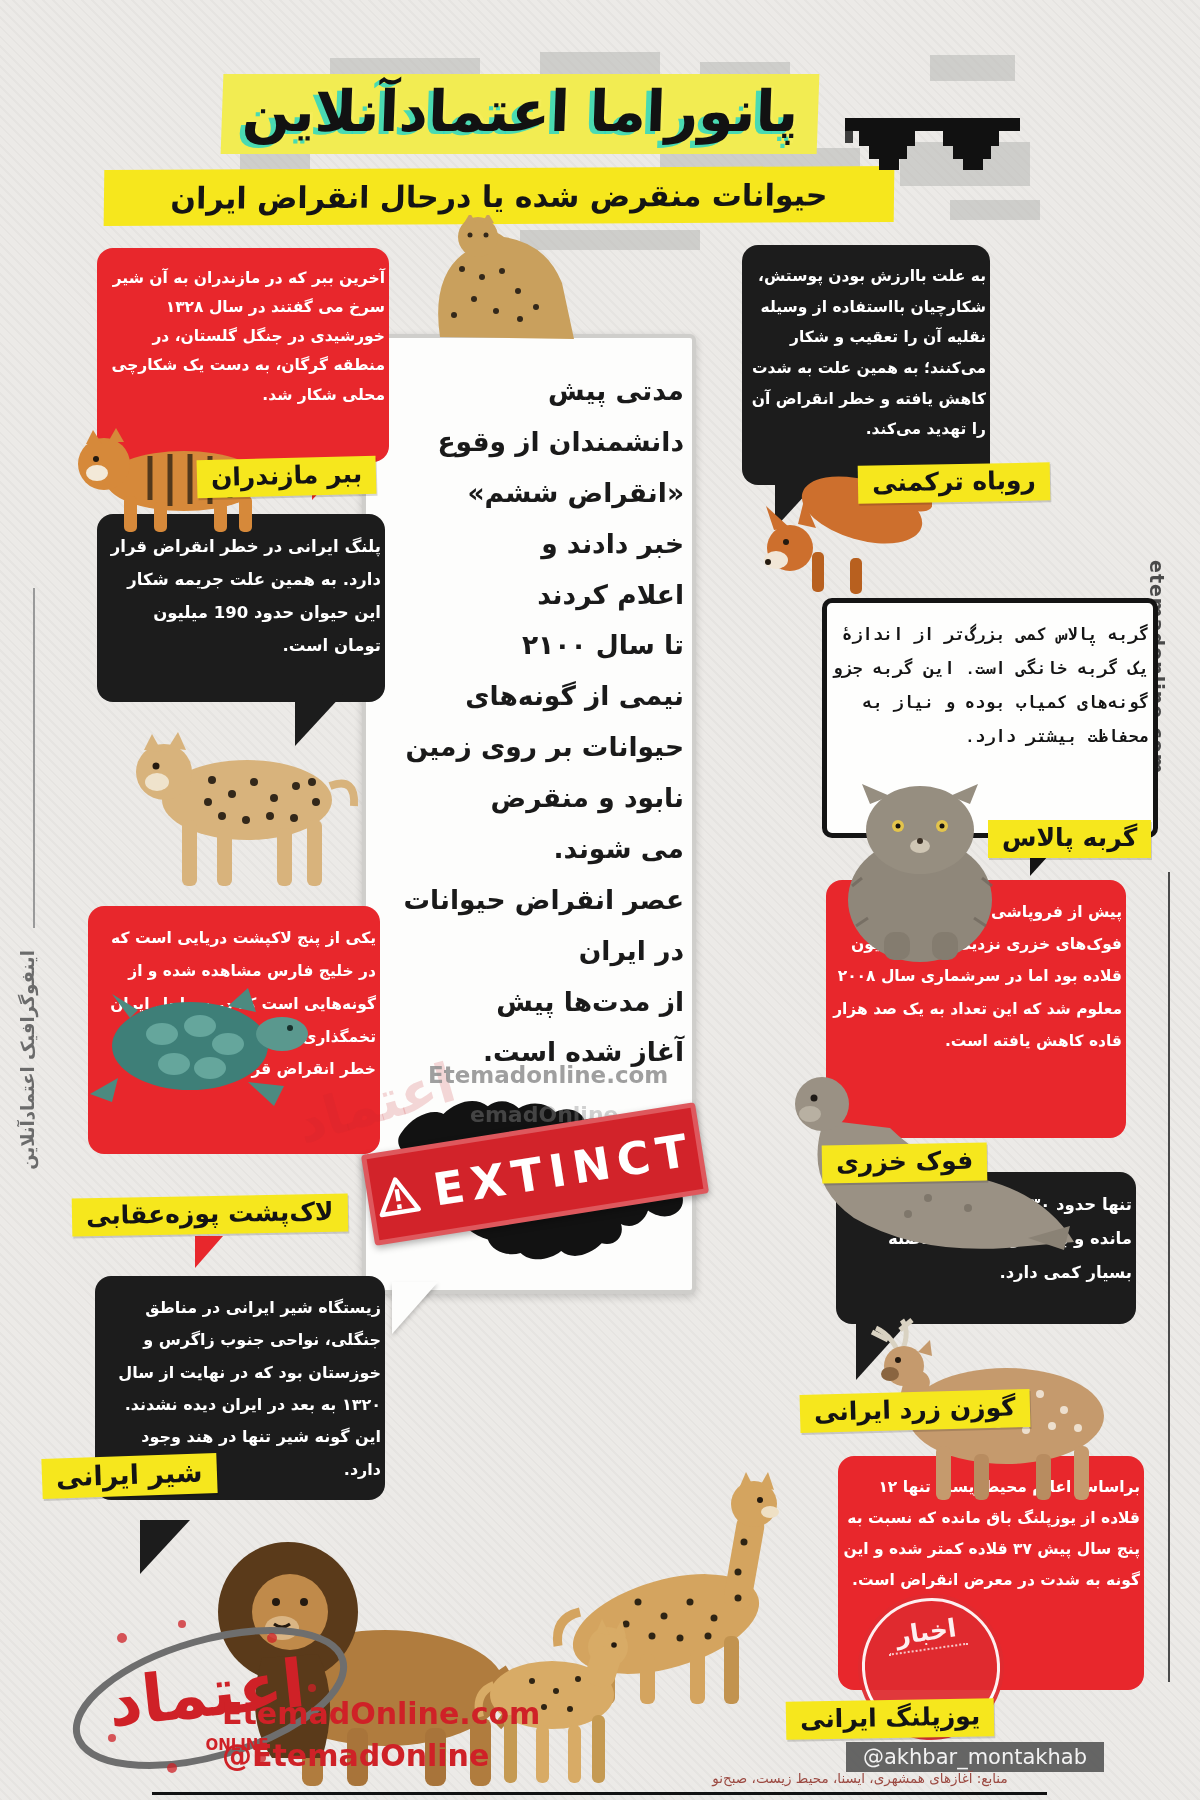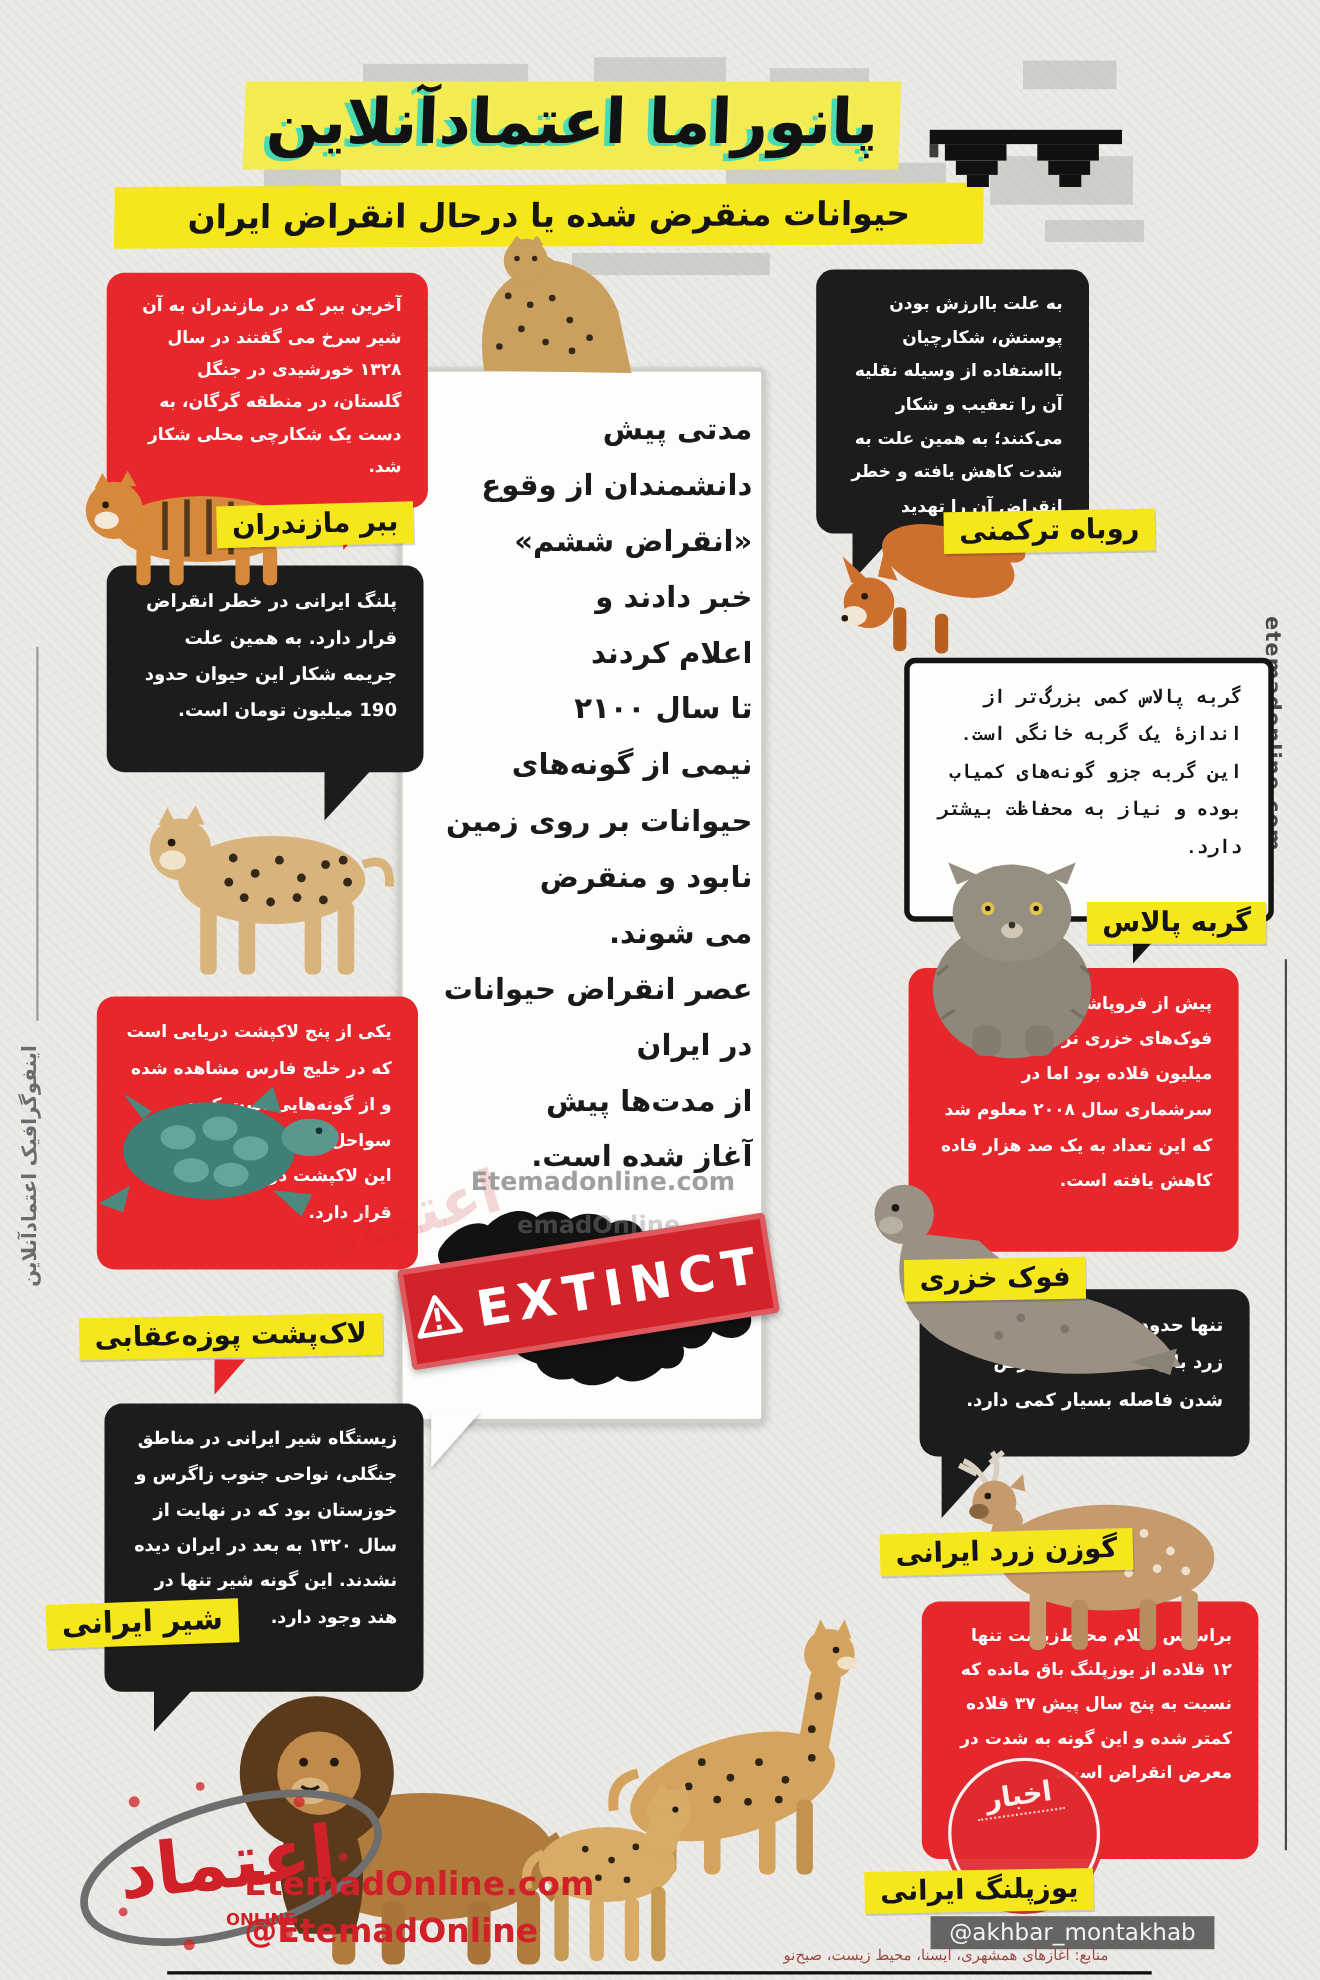--- a/index.html
+++ b/index.html
@@ -11,21 +11,21 @@
   .glitch-frag{position:absolute;background:#b7b7b5;opacity:.55;}
   .title-wrap{position:absolute;left:130px;top:74px;width:780px;text-align:center;direction:rtl;}
   .title-txt{display:inline-block;background:#f2ec52;padding:4px 20px 10px;
     font-size:57px;font-weight:bold;color:#121212;letter-spacing:-1px;
     text-shadow:-5px 3px 0 rgba(43,215,195,.85), 3px -2px 0 rgba(245,238,90,.9);
     transform:skew(-2deg);}
   .subtitle{position:absolute;left:104px;top:168px;width:790px;height:56px;background:#f6e71d;
     direction:rtl;display:flex;align-items:center;justify-content:center;
     font-size:30px;font-weight:bold;color:#151515;transform:skew(-1deg) rotate(-.3deg);}
   .card{position:absolute;box-sizing:border-box;border-radius:16px;direction:rtl;text-align:right;
-    font-weight:bold;color:#fff;padding:16px 24px;z-index:1;}
+    font-weight:bold;color:#fff;padding:16px 4px;z-index:1;}
   .card.red{background:#e8272c;}
   .card.black{background:#1c1c1c;}
   .card.white{background:#fefefd;color:#141414;border:5px solid #141414;border-radius:10px;font-family:Liberation Mono, monospace;}
   .lbl{position:absolute;background:#f6e71d;color:#141414;font-weight:bold;direction:rtl;
     white-space:nowrap;padding:3px 14px 6px;font-size:25px;z-index:4;box-shadow:1px 2px 0 rgba(0,0,0,.15);}
   .tail{position:absolute;width:0;height:0;z-index:1;}
   .intro-card{position:absolute;left:362px;top:334px;width:326px;height:952px;background:#fdfdfc;
     border:4px solid #cfcecb;border-radius:6px;box-shadow:0 3px 8px rgba(0,0,0,.18);z-index:0;}
   .intro-text{padding:28px 8px 0;direction:rtl;text-align:right;white-space:pre-line;
     font-size:26.5px;line-height:1.92;font-weight:bold;color:#1a1a1a;}
@@ -228,21 +228,21 @@
         <ellipse cx="96" cy="82" rx="16" ry="11"></ellipse>
           <ellipse cx="132" cy="86" rx="16" ry="11"></ellipse>
       </g>
       <ellipse cx="204" cy="52" rx="26" ry="17" fill="#5a988e"></ellipse>
         <circle cx="212" cy="46" r="3" fill="#16302c"></circle>
     </svg>
   </div>
   <div class="tail" style="left:195px;top:1236px;border-top:32px solid #e8272c;border-right:28px solid transparent"></div>
   <div class="lbl" style="left:72px;top:1196px;transform:rotate(-1deg)">لاک‌پشت پوزه‌عقابی</div>
 
-  <div class="card black" style="left:95px;top:1276px;width:290px;height:262px;font-size:16px;line-height:2.02">زیستگاه شیر ایرانی در مناطق جنگلی، نواحی جنوب زاگرس و خوزستان بود که در نهایت از سال ۱۳۲۰ به بعد در ایران دیده نشدند. این گونه شیر تنها در هند وجود دارد.</div>
+  <div class="card black" style="left:95px;top:1276px;width:290px;height:224px;font-size:16px;line-height:2.02">زیستگاه شیر ایرانی در مناطق جنگلی، نواحی جنوب زاگرس و خوزستان بود که در نهایت از سال ۱۳۲۰ به بعد در ایران دیده نشدند. این گونه شیر تنها در هند وجود دارد.</div>
   <div class="tail" style="left:140px;top:1520px;border-top:54px solid #1c1c1c;border-right:50px solid transparent"></div>
   <div class="lbl" style="left:42px;top:1456px;font-size:27px;transform:rotate(-2deg)">شیر ایرانی</div>
   <div class="abs" style="left:170px;top:1528px;z-index:2">
     <svg width="345" height="262" viewBox="0 0 345 262">
       <ellipse cx="215" cy="160" rx="120" ry="58" fill="#b07c3e"></ellipse>
       <rect x="132" y="190" width="21" height="68" rx="8" fill="#b07c3e"></rect>
         <rect x="177" y="200" width="21" height="58" rx="8" fill="#a8743a"></rect>
       <rect x="255" y="200" width="21" height="58" rx="8" fill="#a8743a"></rect>
         <rect x="300" y="190" width="21" height="68" rx="8" fill="#b07c3e"></rect>
       <path d="M332,140 q22,32 -4,58" stroke="#b07c3e" stroke-width="9" fill="none"></path>

